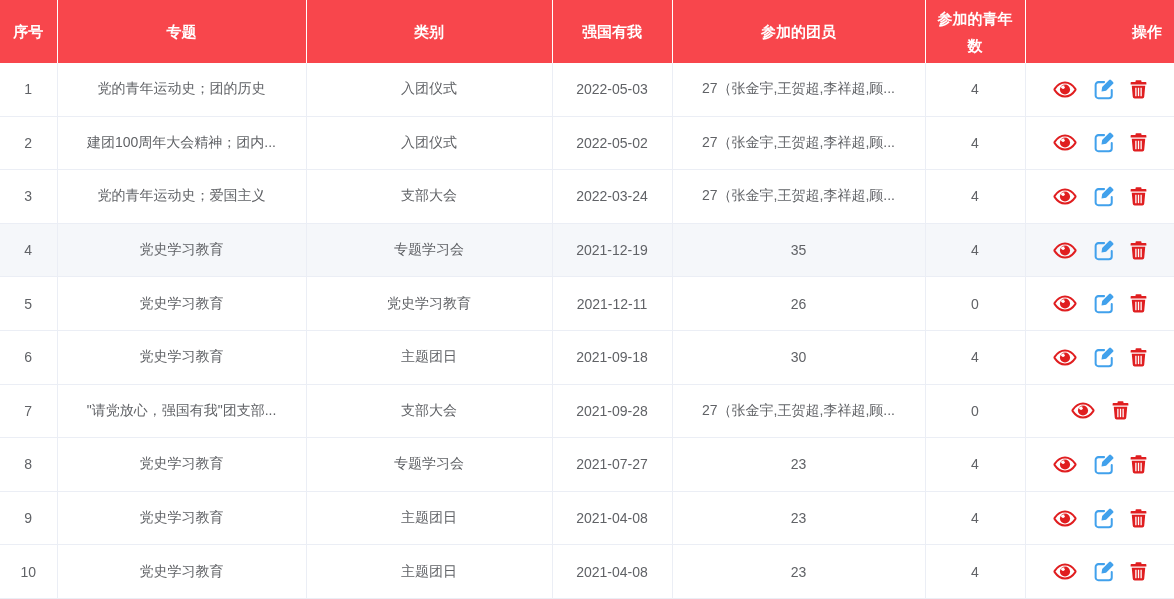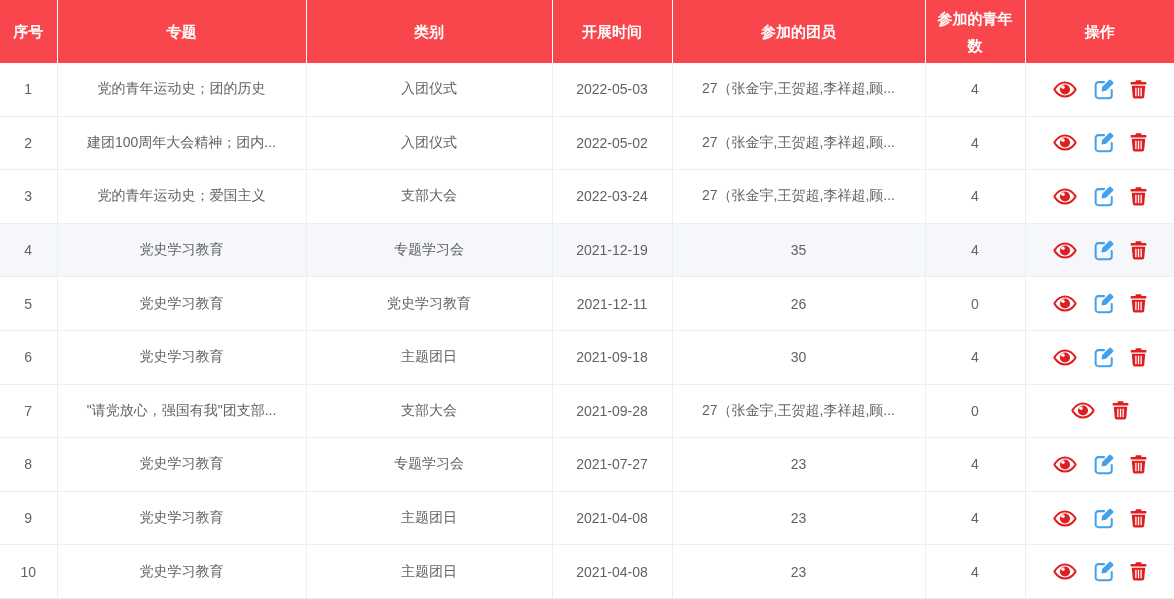--- a/index.html
+++ b/index.html
@@ -15,21 +15,21 @@
   col.c-date{width:120px;}
   col.c-members{width:253px;}
   col.c-youth{width:100px;}
   col.c-actions{width:149px;}
   thead th{
     background:#f8464c;color:#ffffff;font-size:15px;font-weight:bold;
     height:63px;padding:0 12px;text-align:center;vertical-align:middle;
     border-right:1px solid #ffffff;line-height:1.8;
     overflow:hidden;
   }
-  thead th:last-child{border-right:none;}
+  thead th:last-child{border-right:none;text-align:right;}
   tbody td{
     height:52.6px;text-align:center;vertical-align:middle;
     font-size:14px;color:#606266;
     border-bottom:1px solid #ebeef5;border-right:1px solid #ebeef5;
     padding:0 8px;overflow:hidden;white-space:nowrap;text-overflow:ellipsis;
   }
   tbody td:last-child{border-right:none;}
   tbody tr.hover td{background:#f5f7fa;}
   .actions-wrap{display:flex;align-items:center;justify-content:center;gap:13px;}
   .action{display:inline-flex;cursor:pointer;line-height:0;}
@@ -47,21 +47,21 @@
         <col class="c-date">
       <col class="c-members">
         <col class="c-youth">
         <col class="c-actions">
     </colgroup>
     <thead>
       <tr>
         <th>序号</th>
         <th>专题</th>
         <th>类别</th>
-        <th>开展时间</th>
+        <th>强国有我</th>
         <th>参加的团员</th>
         <th>参加的青年数</th>
         <th>操作</th>
       </tr>
     </thead>
     <tbody>
         <tr>
           <td>1</td>
           <td>党的青年运动史；团的历史</td>
           <td>入团仪式</td>

